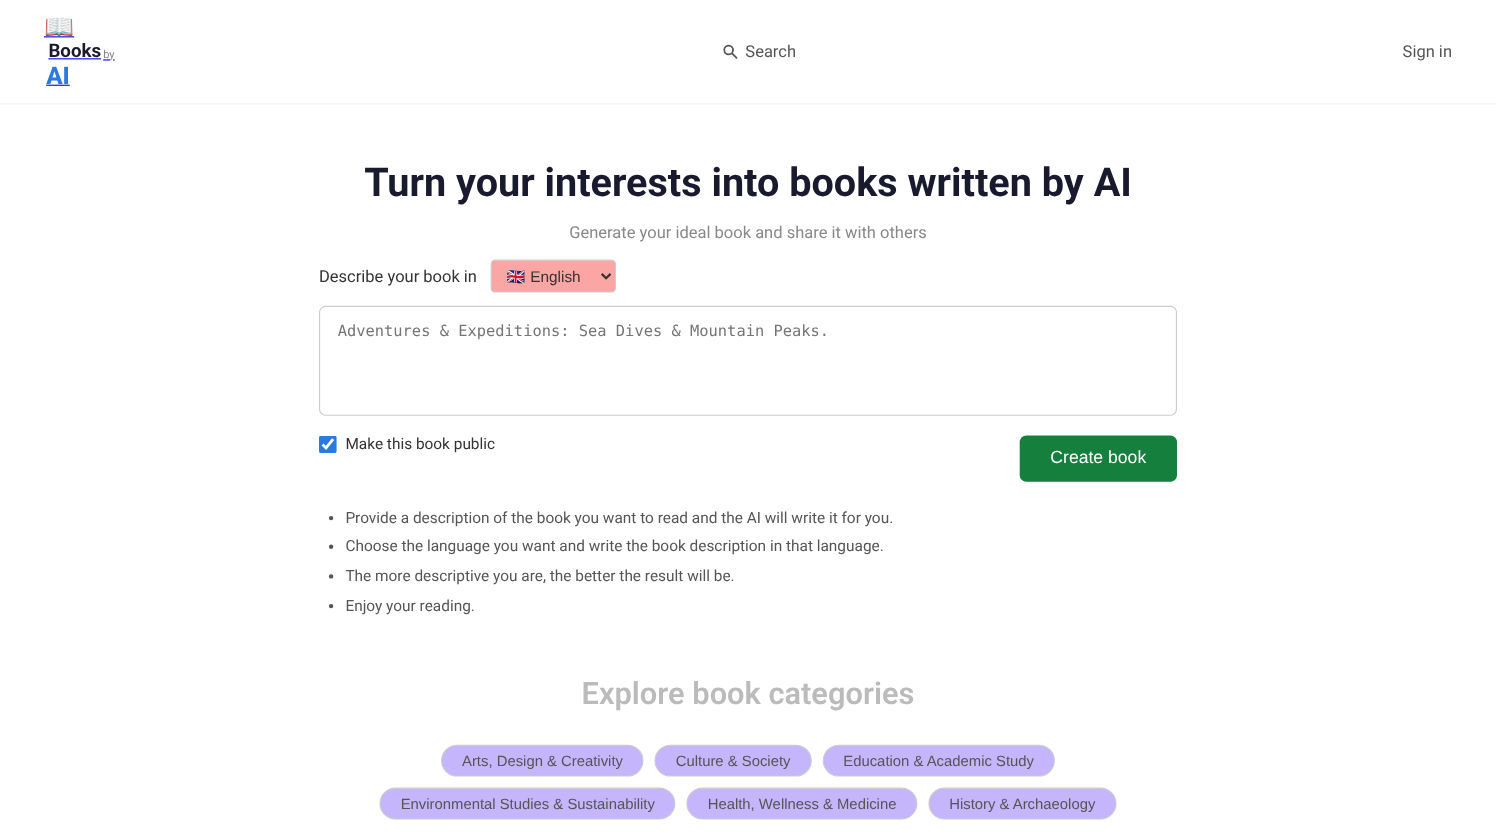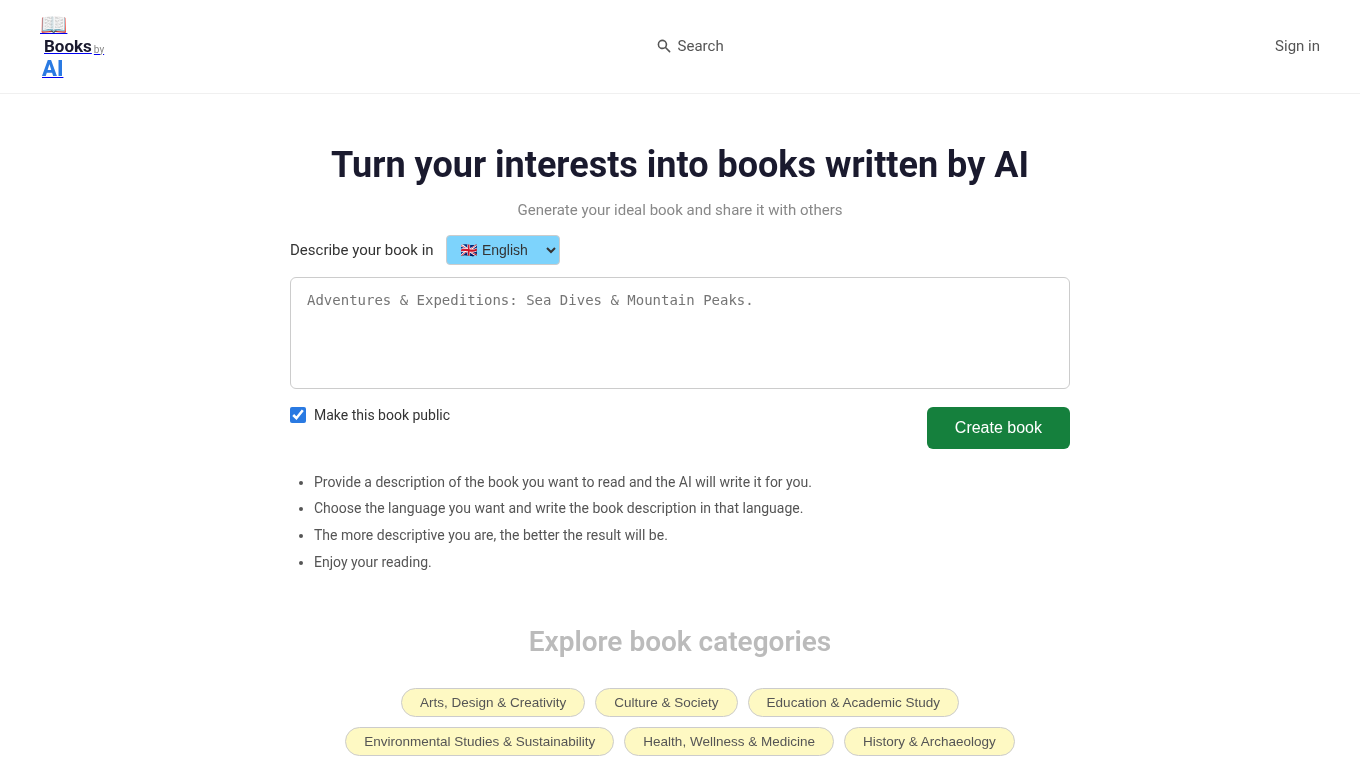--- a/index.html
+++ b/index.html
@@ -85,27 +85,27 @@
       color: #333;
       white-space: nowrap;
     }
 
     .language-select {
       padding: 5px 10px;
       border: 1px solid #ccc;
       border-radius: 4px;
       font-size: 14px;
       color: #333;
-      background: #7dd3fc;
+      background: #fca5a5;
       cursor: pointer;
     }
 
     .description-textarea {
       width: 100%;
-      height: 112px;
+      height: 100px;
       border: 1px solid #ccc;
       border-radius: 6px;
       padding: 14px 16px;
       font-size: 14px;
       color: #aaa;
       resize: none;
       outline: none;
     }
 
     .actions-row {
@@ -175,21 +175,21 @@
       gap: 10px;
     }
 
     .category-tag {
       border: 1px solid #ccc;
       border-radius: 20px;
       padding: 6px 18px;
       font-size: 13.5px;
       color: #555;
       cursor: pointer;
-      background: #fef9c3;
+      background: #c4b5fd;
       white-space: nowrap;
     }
   </style>
 </head>
 <body>
 
 <header>
   <a href="#">
     <span style="font-size:22px; color:#2a7ae2;">📖</span>
     <span style="display:flex; flex-direction:column; line-height:1.1; margin-left:4px;">

